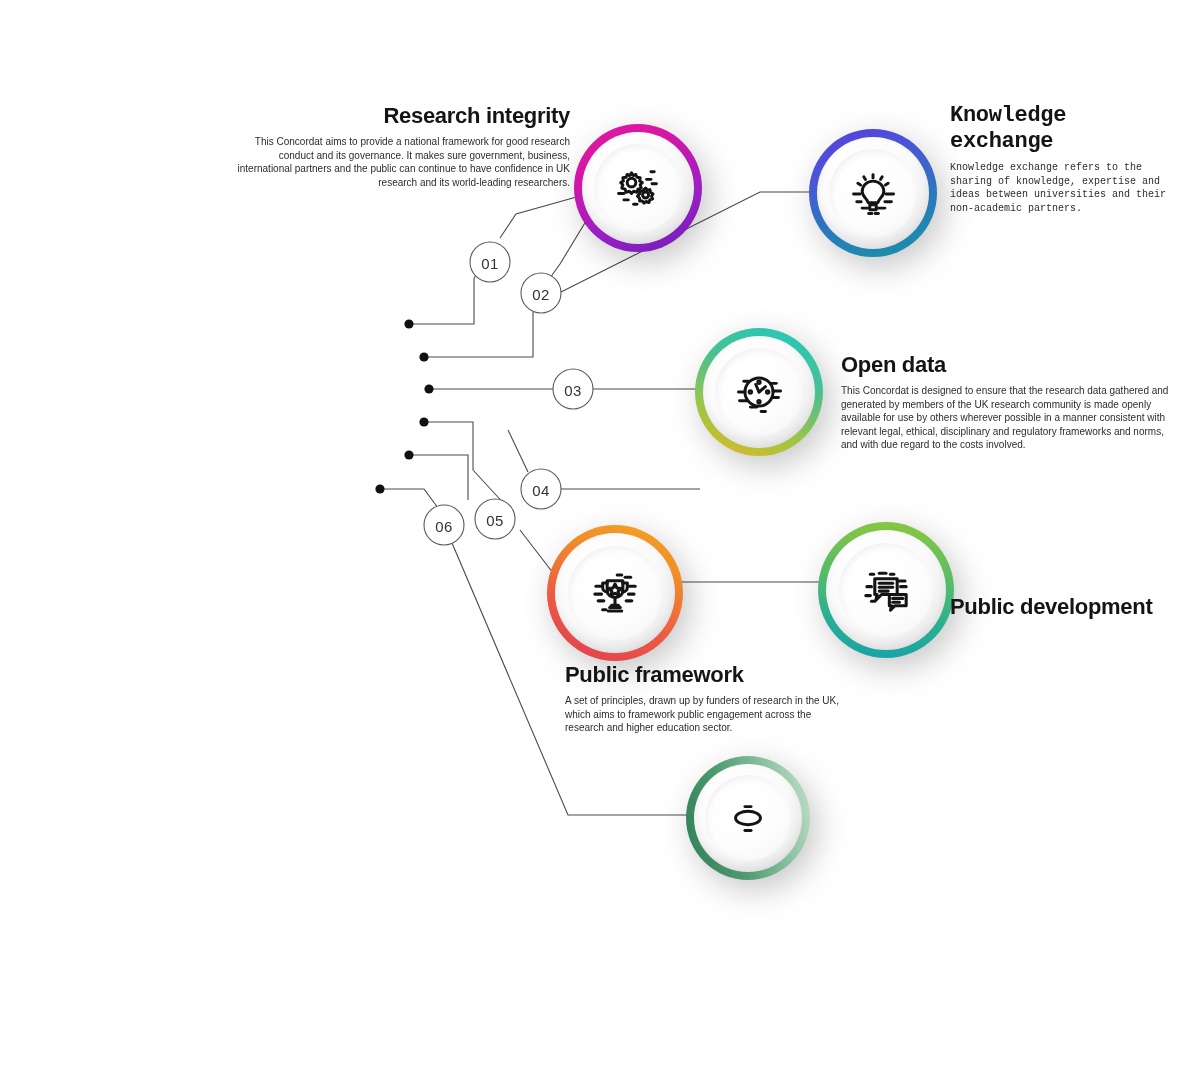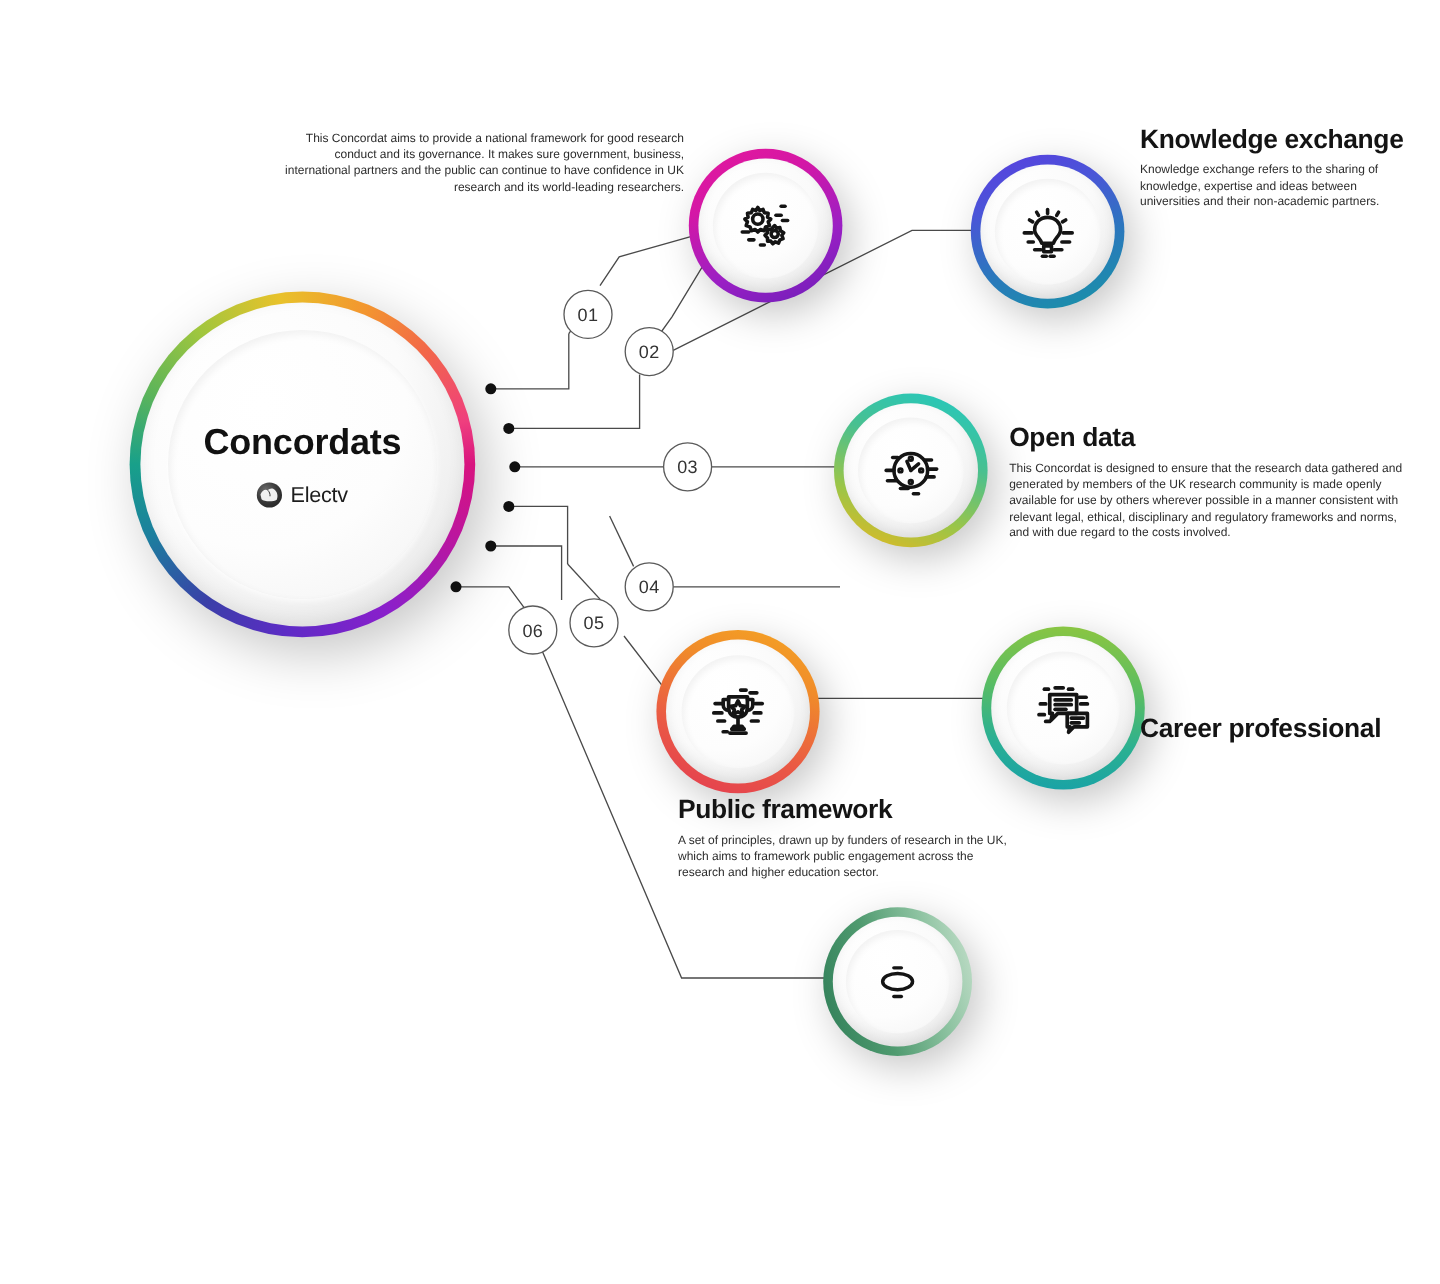--- a/index.html
+++ b/index.html
@@ -176,36 +176,20 @@
     <path class="line" d="M409,455 L468,455 L468,500"></path>
     <circle class="dot" cx="409" cy="455" r="4.6"></circle>
 
     <path class="line" d="M380,489 L424,489 L438,508"></path>
     <path class="line" d="M452,543 L568,815 L688,815"></path>
     <circle class="dot" cx="380" cy="489" r="4.6"></circle>
     <circle class="numcirc" cx="444" cy="525" r="20"></circle>
     <text class="num" x="444" y="526">06</text>
   </svg>
 
-  <div id="hub">
-    <div id="hub-outer">
-      <div id="hub-inner">
-        <div id="hub-title">Concordats</div>
-        <div id="hub-brand">
-          <span class="mark">
-            <svg class="horn" viewBox="0 0 24 24" xmlns="http://www.w3.org/2000/svg">
-              <path d="M3.5 11.5 C5 7.5 8 6 10.5 7.5 C12 5.5 15 5 17 7 C19.5 9 20.5 13 19 16.5 C16 18.5 7 18.5 4.5 16 Z" fill="#ffffff" opacity="0.92"></path>
-              <path d="M10.5 7.5 C12 9 12.8 11 12.6 13.2" fill="none" stroke="#2a2a2a" stroke-width="0.9"></path>
-            </svg>
-          </span>
-          <span class="name">Electv</span>
-        </div>
-      </div>
-    </div>
-  </div>
 
   <div class="node" id="node-1" style="left:574px; top:124px; width:128px; height:128px;">
     <div class="ring-outer">
       <div class="ring-inner">
         <svg class="glyph" width="54" height="54" viewBox="0 0 100 100" xmlns="http://www.w3.org/2000/svg">
           <g>
             <circle cx="38" cy="40" r="8" class="fillnone"></circle>
             <path d="M38 22 L41 27 L46 25 L48 30 L54 31 L53 37 L58 40 L54 44 L56 50 L50 52 L48 58 L42 56 L38 60 L34 56 L28 58 L26 52 L20 50 L22 44 L18 40 L23 37 L22 31 L28 30 L30 25 L35 27 Z" class="fillnone"></path>
             <circle cx="64" cy="63" r="5.5" class="fillnone"></circle>
             <path d="M64 50 L67 54 L72 53 L73 58 L78 61 L75 65 L77 70 L72 72 L70 77 L65 75 L61 78 L58 74 L53 74 L53 69 L49 65 L53 61 L53 56 L58 56 Z" class="fillnone"></path>
@@ -215,20 +199,21 @@
             <path d="M14 60 L24 60"></path>
             <path d="M24 72 L32 72"></path>
             <path d="M42 80 L48 80"></path>
           </g>
         </svg>
       </div>
     </div>
   </div>
 
   <div class="blk ta-right" style="left:235px; top:103px; width:335px;">
+    <h3>Research integrity</h3>
     <p>This Concordat aims to provide a national framework for good research conduct and its governance. It makes sure government, business, international partners and the public can continue to have confidence in UK research and its world-leading researchers.</p>
   </div>
 
   <div class="node" id="node-2" style="left:809px; top:129px; width:128px; height:128px;">
     <div class="ring-outer">
       <div class="ring-inner">
         <svg class="glyph" width="54" height="54" viewBox="0 0 100 100" xmlns="http://www.w3.org/2000/svg">
           <g>
             <path d="M50 28 C38 28 30 37 30 47 C30 56 39 60 41 68 L59 68 C61 60 70 56 70 47 C70 37 62 28 50 28 Z" class="fillnone"></path>
             <rect x="44" y="72" width="12" height="9" class="fillnone"></rect>
@@ -244,21 +229,21 @@
             <path d="M30 78 L40 78"></path>
             <path d="M60 78 L72 78"></path>
             <path d="M42 88 L48 88"></path>
             <path d="M54 88 L60 88"></path>
           </g>
         </svg>
       </div>
     </div>
   </div>
 
-  <div class="blk ta-left" style="left:950px; top:103px; width:230px;">
+  <div class="blk ta-left" style="left:950px; top:103px; width:230px;font-family:Liberation Mono, monospace;">
     <h3>Knowledge exchange</h3>
     <p>Knowledge exchange refers to the sharing of knowledge, expertise and ideas between universities and their non-academic partners.</p>
   </div>
 
   <div class="node" id="node-3" style="left:695px; top:328px; width:128px; height:128px;">
     <div class="ring-outer">
       <div class="ring-inner">
         <svg class="glyph" width="54" height="54" viewBox="0 0 100 100" xmlns="http://www.w3.org/2000/svg">
           <g>
             <circle cx="50" cy="50" r="26" class="fillnone"></circle>
@@ -340,21 +325,21 @@
             <path d="M16 44 L24 44"></path>
             <path d="M14 60 L22 60"></path>
             <path d="M24 70 L30 70"></path>
           </g>
         </svg>
       </div>
     </div>
   </div>
 
   <div class="blk ta-left" style="left:950px; top:594px; width:215px;">
-    <h3>Career professional</h3>
+    <h3>Public development</h3>
   </div>
 
   <div class="node" id="node-6" style="left:686px; top:756px; width:124px; height:124px;">
     <div class="ring-outer">
       <div class="ring-inner">
         <svg class="glyph" width="52" height="52" viewBox="0 0 100 100" xmlns="http://www.w3.org/2000/svg">
           <g>
             <ellipse cx="50" cy="50" rx="24" ry="13" class="fillnone"></ellipse>
             <path d="M44 28 L56 28"></path>
             <path d="M44 74 L56 74"></path>

